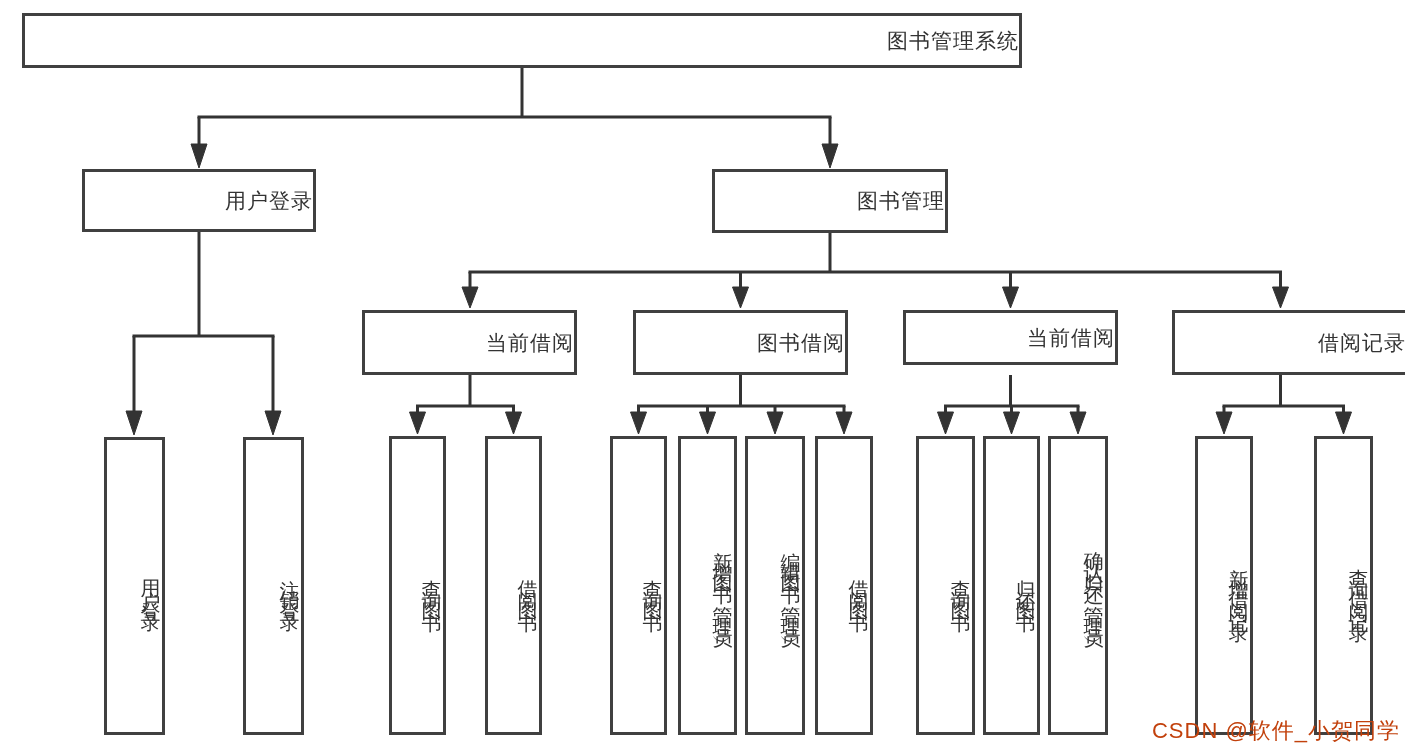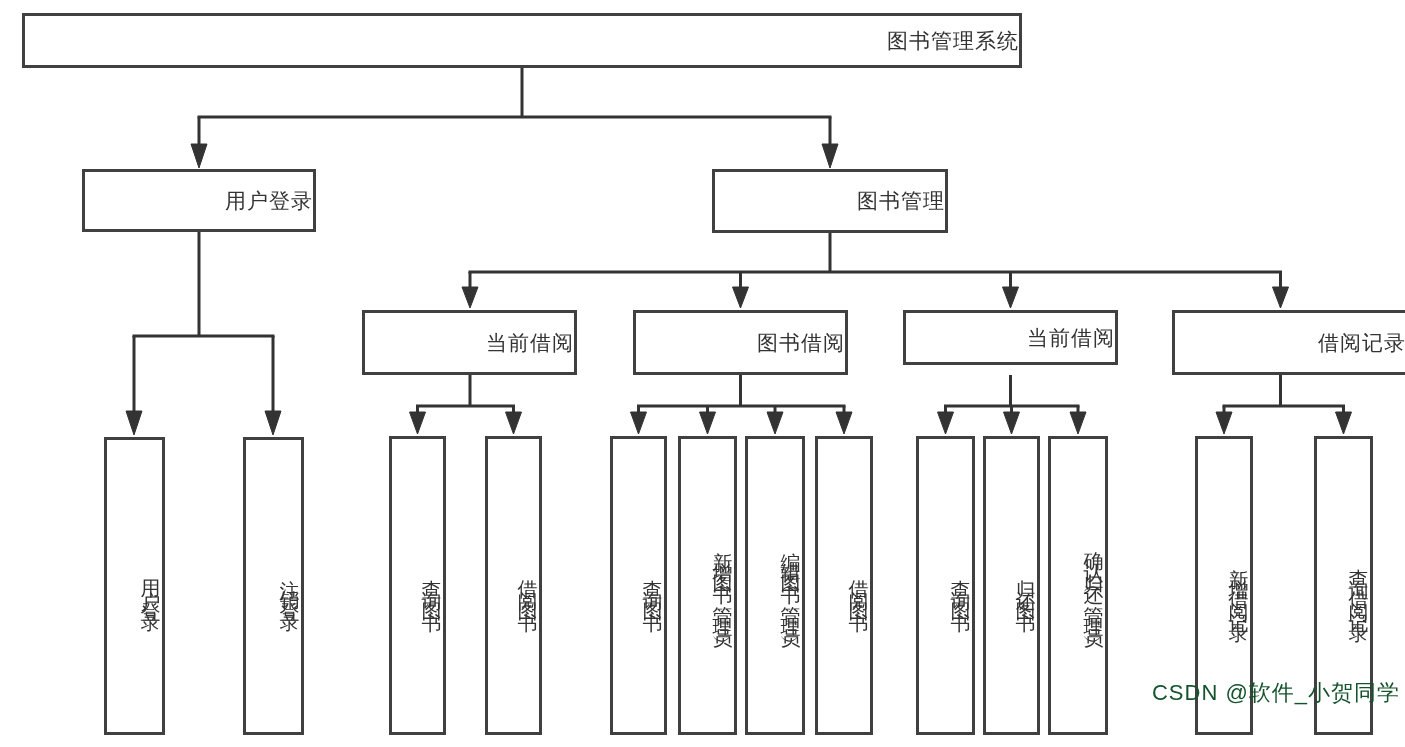--- a/index.html
+++ b/index.html
@@ -27,23 +27,23 @@
   .vbox { font-size:20px; }
   .vtext {
     writing-mode:vertical-rl;
     text-orientation:mixed;
     letter-spacing:11px;
     line-height:1.1;
     white-space:nowrap;
   }
   .watermark {
     position:absolute;
-    right:5px; top:678px;
+    right:5px; top:716px;
     font-size:22px;
-    color:#14532d;
+    color:#c2410c;
     letter-spacing:1px;
     white-space:nowrap;
   }
 </style>
 </head>
 <body>
 
 <div id="canvas">
 
   <svg id="connectors" viewBox="0 0 1405 747" xmlns="http://www.w3.org/2000/svg">

